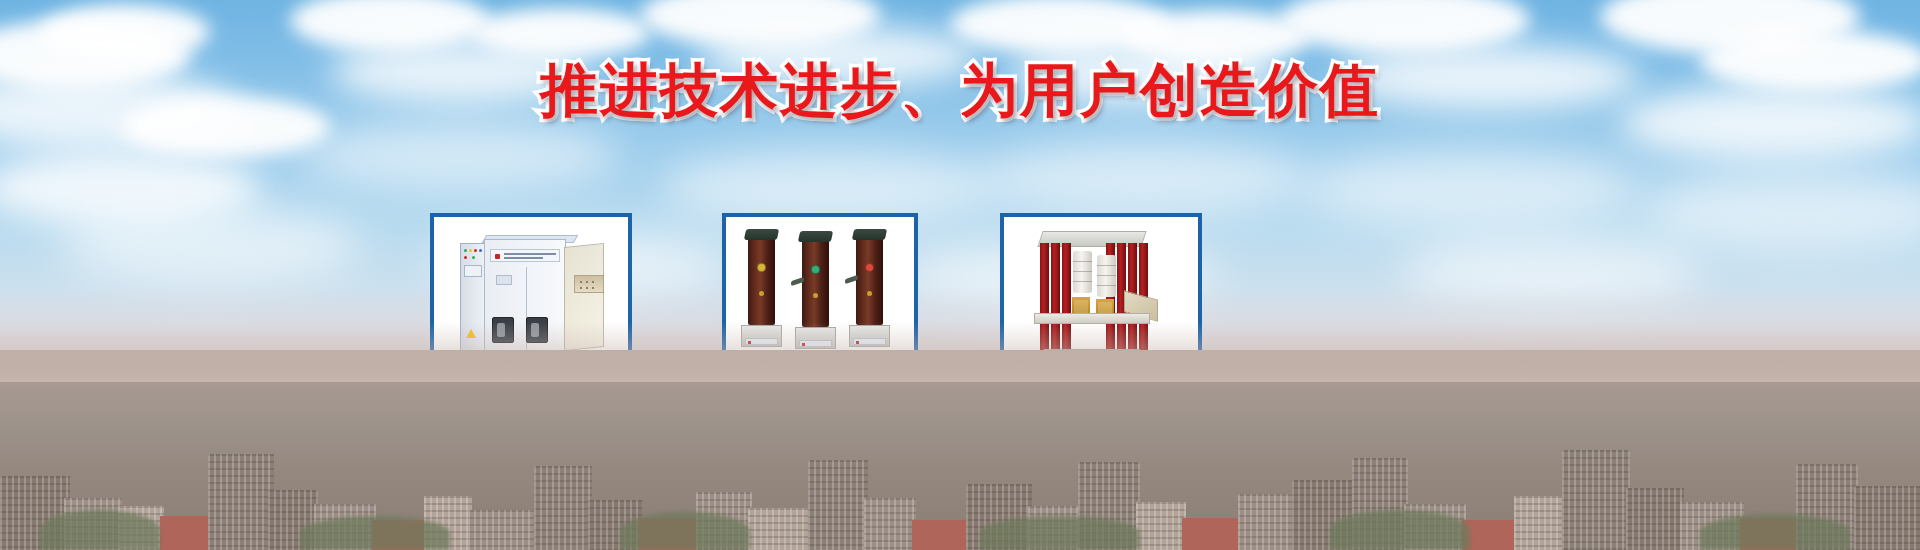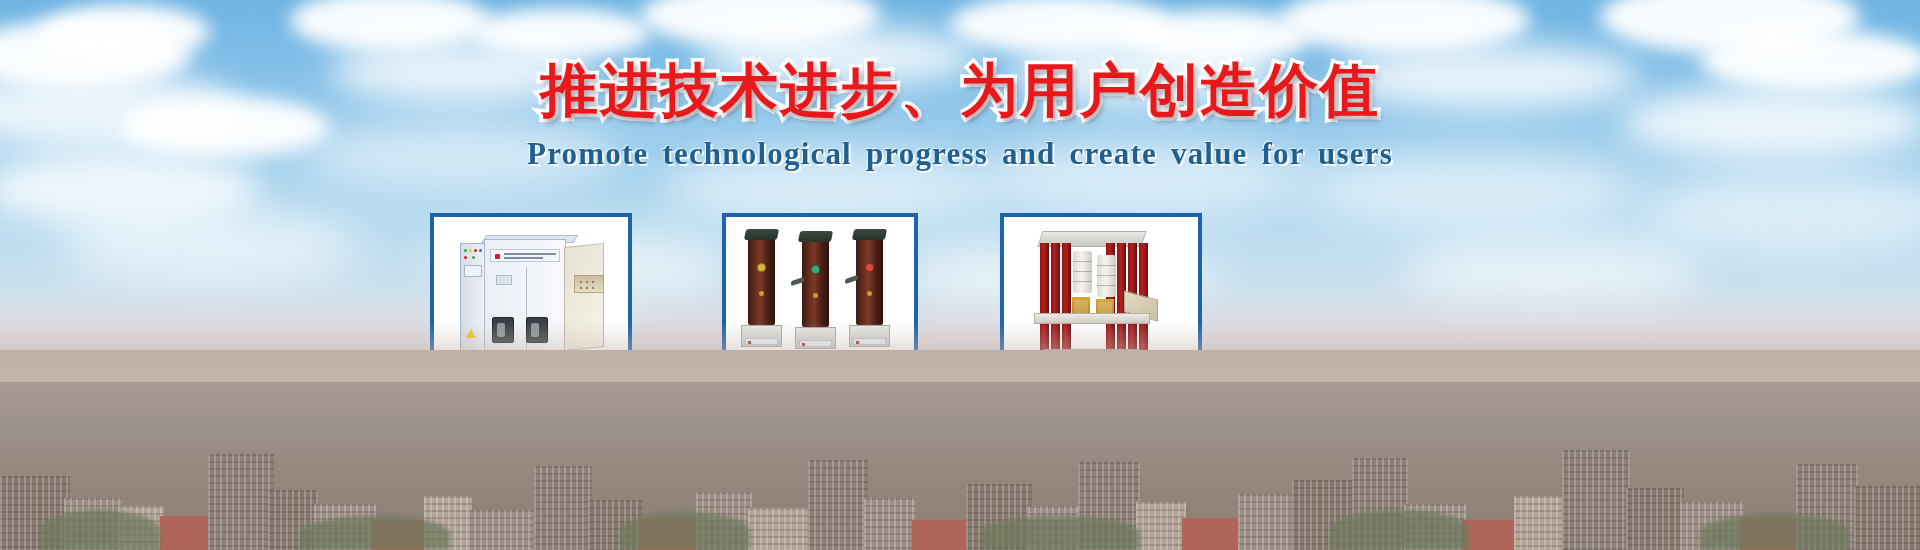--- a/index.html
+++ b/index.html
@@ -181,21 +181,20 @@
 
     <div class="cloud faint" style="left:430px;  top:230px; width:300px; height:70px;"></div>
     <div class="cloud faint" style="left:900px;  top:240px; width:320px; height:70px;"></div>
     <div class="cloud faint" style="left:1400px; top:235px; width:300px; height:72px;"></div>
   </div>
 
   <div class="sky-haze"></div>
 
   <div class="headline">推进技术进步、为用户创造价值</div>
 
-  <div class="subtitle">Promote technological progress and create value for users</div>
 
   <div class="panels">
 
     <div class="panel p1">
       <div class="shot">
         <div class="cab cab-top"></div>
         <div class="cab cab-left"></div>
         <div class="cab cab-main"></div>
         <div class="cab cab-right"></div>
 

